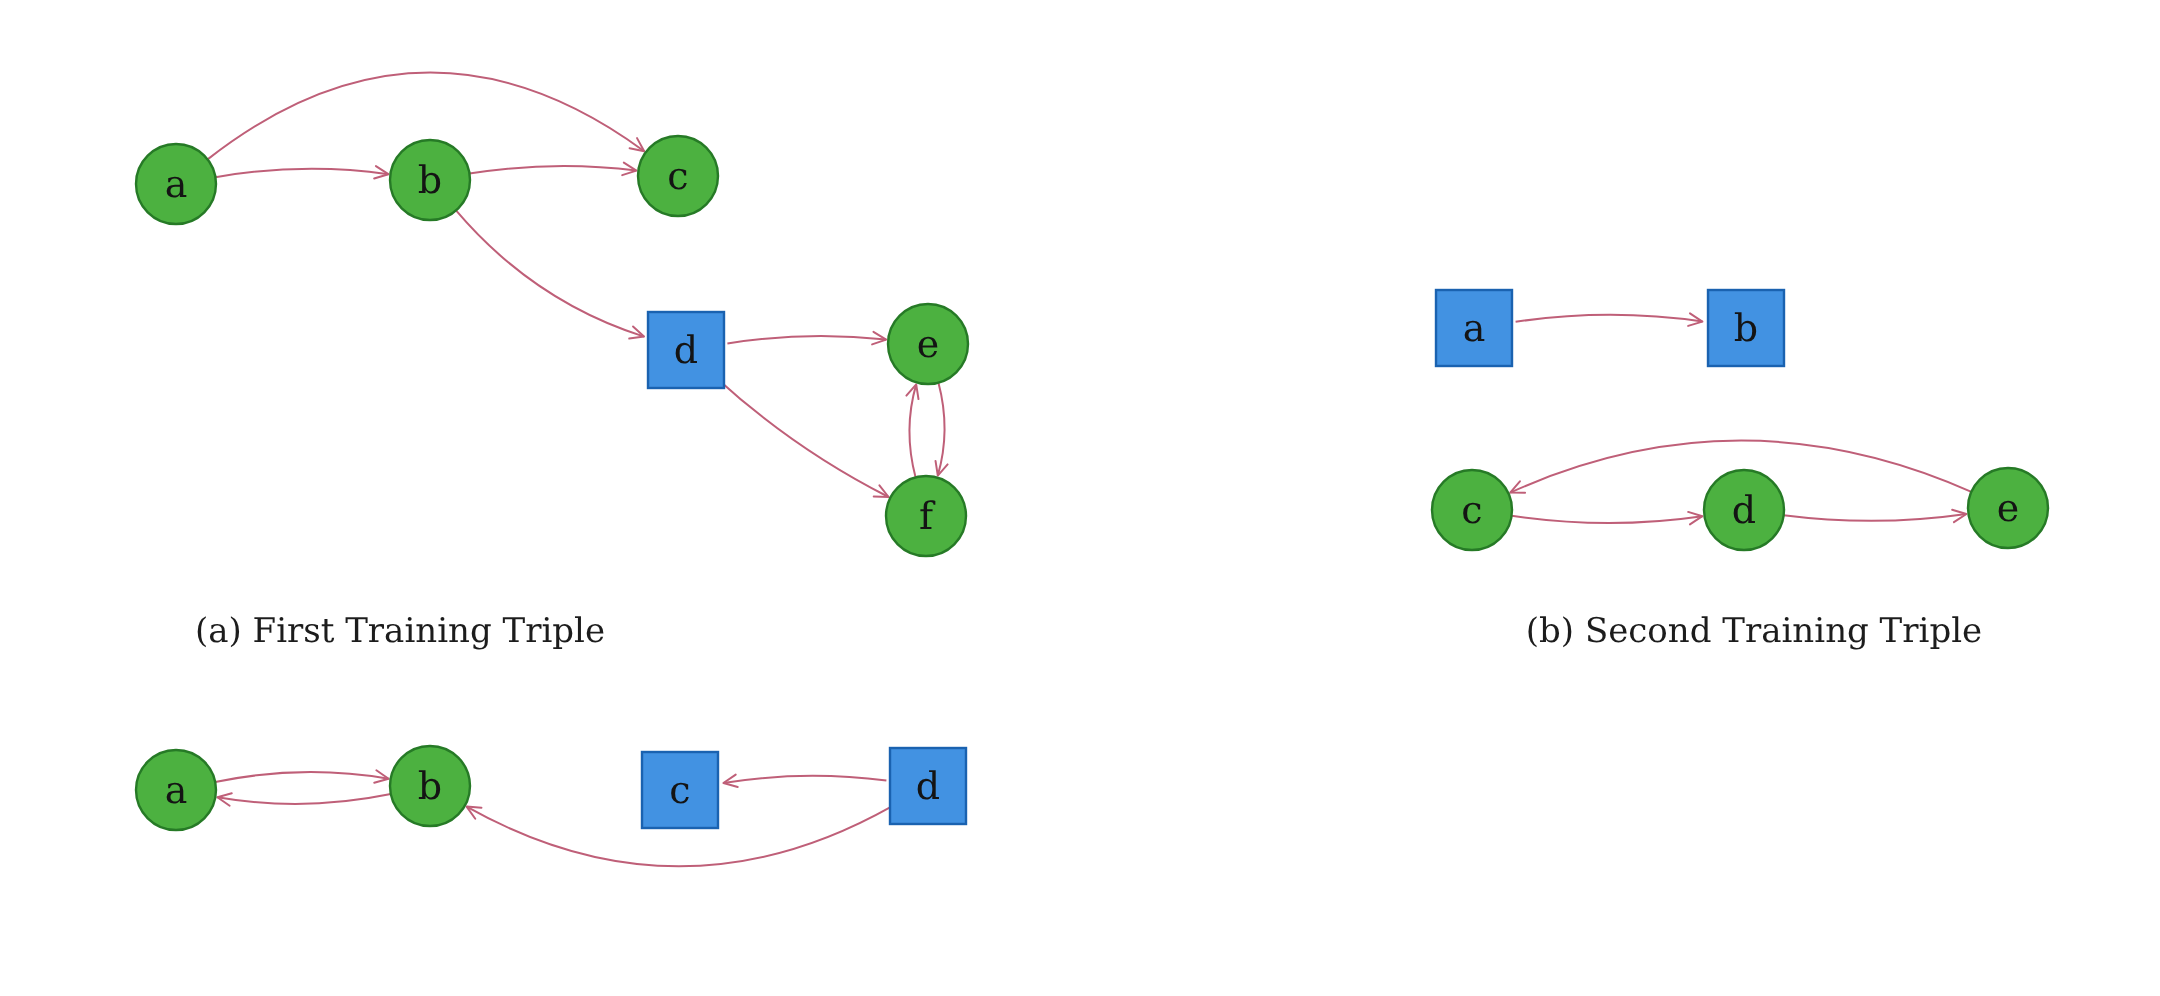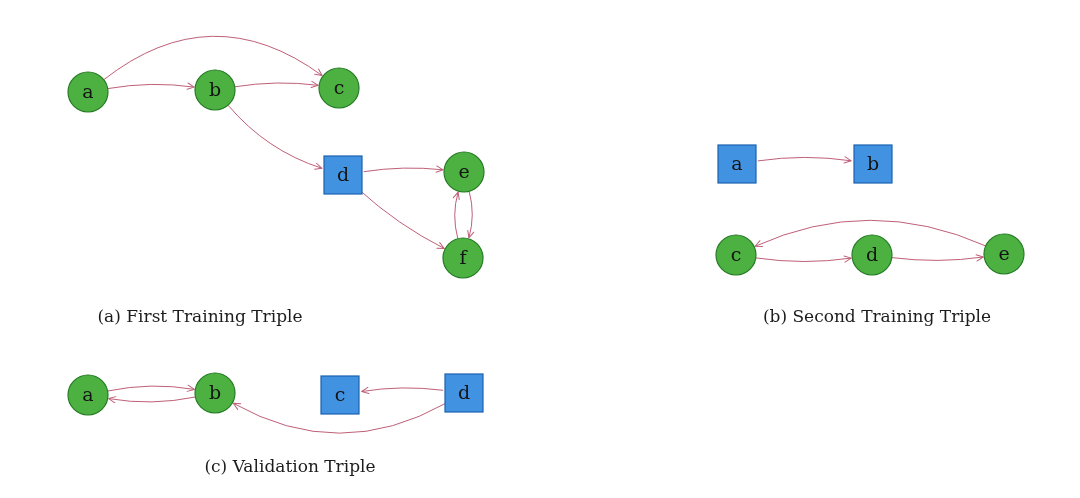--- a/index.html
+++ b/index.html
@@ -125,14 +125,13 @@
             <text x="464" y="399.46" text-anchor="middle" font-size="19" fill="#141414" class="node-label">d</text>
           </g>
         </g>
       </svg>
   </div>
 
   <div class="caption" style="left: 200px; top: 306px;">(a) First Training Triple</div>
 
   <div class="caption" style="left: 877px; top: 306px;">(b) Second Training Triple</div>
 
-  <div class="caption" style="left: 290px; top: 456px;">(c) Validation Triple</div>
 </div>
 
 </body></html>

